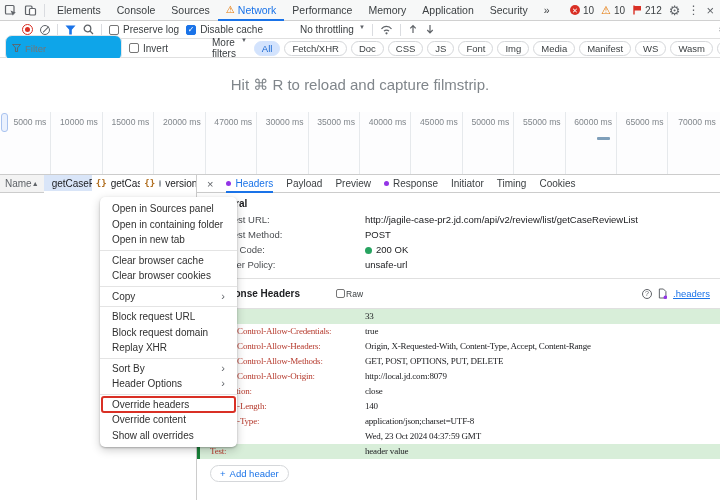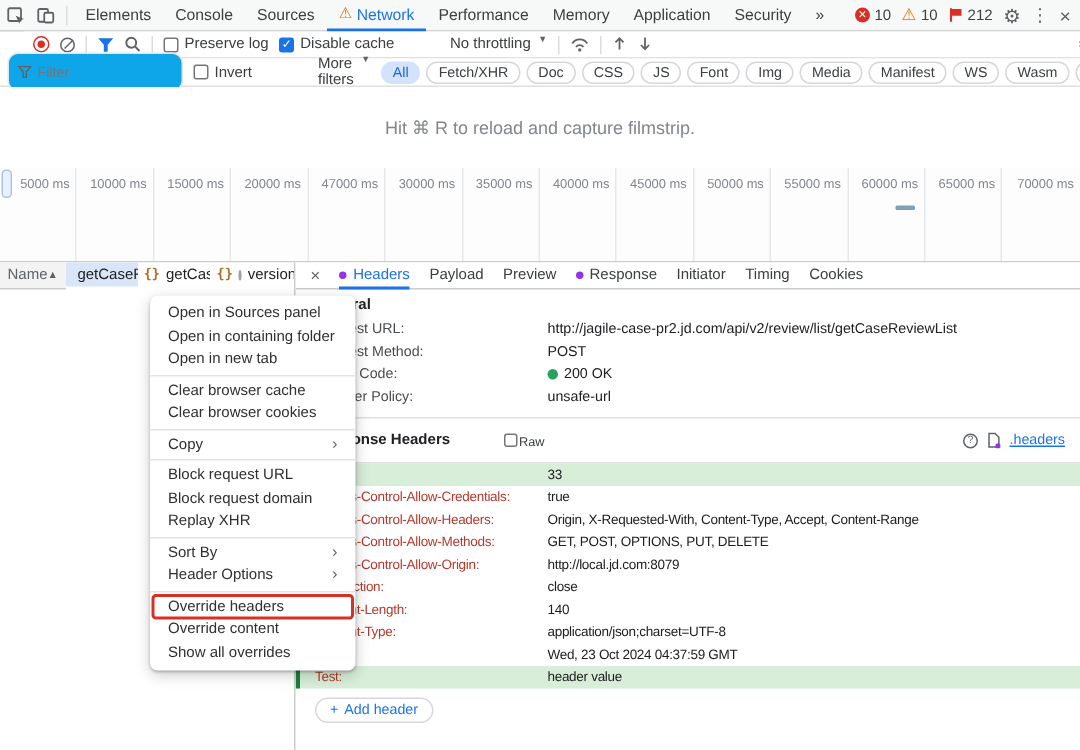--- a/index.html
+++ b/index.html
@@ -45,21 +45,21 @@
   .filter-box { width:124px; height:26px; background:#0ea5e9; border:1px solid #e3e5e8; border-radius:7px;
     display:flex; align-items:center; gap:4px; padding:0 6px; }
   .filter-box input { border:none; outline:none; background:transparent; width:90px;
     font-size:9.5px; color:#3c4043; font-family:"Liberation Sans",sans-serif; }
   .chips { display:flex; align-items:center; gap:4px; }
   .chip { padding:1px 7px; border:1px solid #d5d7da; border-radius:8px; font-size:9.5px; color:#3c4043; background:#fff; }
   .chip.sel { background:#d3e3fd; border-color:#d3e3fd; color:#1967d2; }
 
   
   .empty-msg { position:absolute; left:0; top:58px; width:720px; height:54px;
-    display:flex; align-items:center; justify-content:center; font-size:12px; color:#80868b; background:#fff; }
+    display:flex; align-items:center; justify-content:center; font-size:15px; color:#80868b; background:#fff; }
 
   
   .ruler { position:absolute; left:0; top:112px; width:720px; height:63px;
     display:flex; border-bottom:1px solid #ccc; background:#fdfdfe; }
   .ruler-cell { width:51.43px; height:100%; border-right:1px solid #e6e9ec;
     font-size:8.6px; color:#80868b; text-align:right; padding:5px 4px 0 0; }
   .ruler-dash { position:absolute; left:597px; top:25px; width:13px; height:3px; background:#7f9fba; border-radius:1px; }
   .ruler-frag { position:absolute; left:1px; top:1px; width:7px; height:19px;
     border:1px solid #a9c3ef; background:#eaf1fe; border-radius:3px; }
 
@@ -95,21 +95,21 @@
   .rh-header { margin-top:6px; border-top:1px solid #e0e0e0; border-bottom:1px solid #e0e0e0;
     height:31px; display:flex; align-items:center; padding:0 10px 0 13px; }
   .raw-stack { display:flex; flex-direction:row; align-items:center; gap:1px;
     margin-left:36px; font-size:8.5px; color:#3c4043; }
   .rh-right { margin-left:auto; display:flex; align-items:center; gap:6px; }
   .help-ic { width:10px; height:10px; border:1.1px solid #5f6368; border-radius:50%;
     font-size:7px; color:#5f6368; display:flex; align-items:center; justify-content:center; }
   .hlink { font-size:9.5px; color:#1a73e8; text-decoration:underline; }
 
   .rh-row { display:flex; padding-left:13px; min-height:15px; line-height:15px;
-    font-family:Liberation Sans, sans-serif; font-size:9px; letter-spacing:-0.2px; }
+    font-family:Liberation Serif, serif; font-size:9px; letter-spacing:-0.2px; }
   .rh-row.green { background:#d8eed9; border-left:3px solid #188038; padding-left:10px; }
   .rh-name { width:155px; flex:none; color:#b53a2d; overflow-wrap:break-word; }
   .rh-value { color:#202124; flex:1; white-space:nowrap; }
 
   .add-btn { margin:6px 0 0 13px; display:inline-flex; align-items:center; gap:4px;
     border:1px solid #d5d7da; border-radius:10px; padding:2px 9px; font-size:9.5px; color:#1a73e8; background:#fff; }
 
   
   .ctx { position:absolute; left:100px; top:197px; width:137px; background:#fff; z-index:100;
     border-radius:5px; box-shadow:0 1px 2px rgba(0,0,0,.25), 0 3px 10px rgba(0,0,0,.2);

